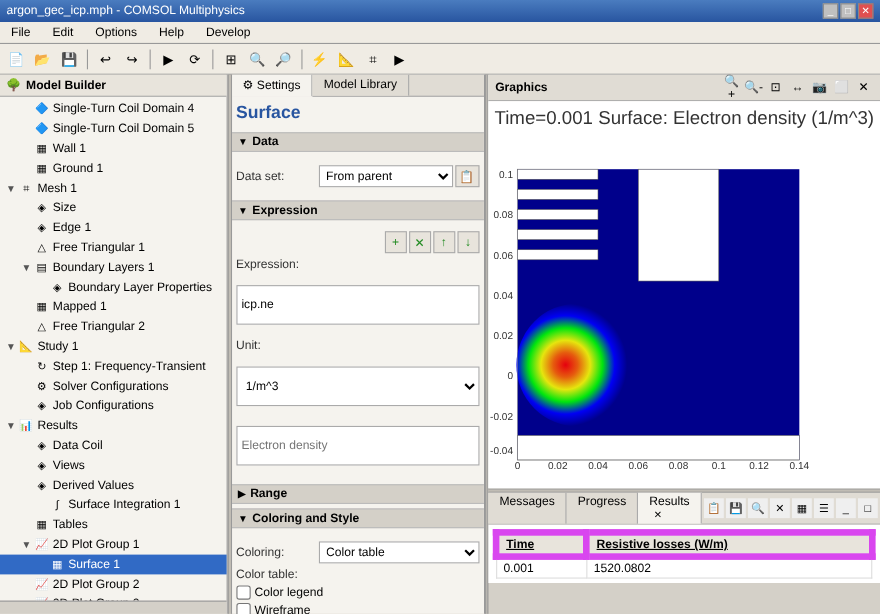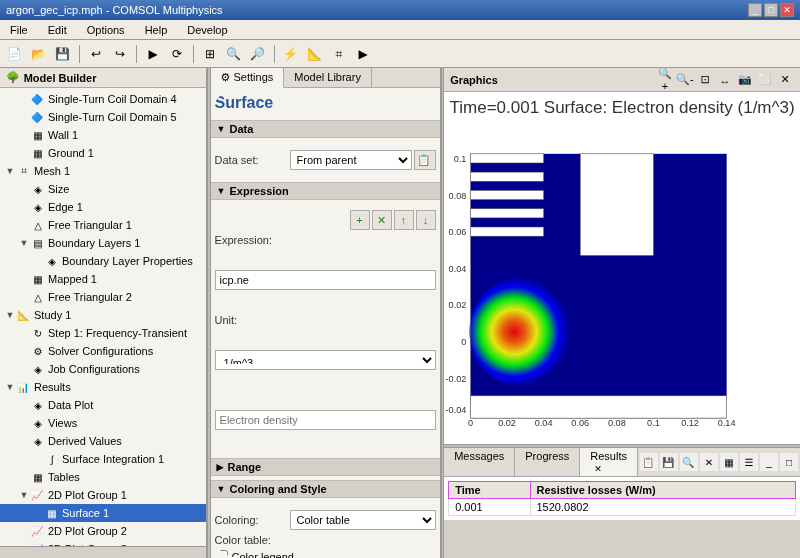--- a/index.html
+++ b/index.html
@@ -34,27 +34,27 @@
     .tree-indent { display: inline-block; }
     .tree-expand { width: 12px; height: 12px; display: inline-flex; align-items: center; justify-content: center; font-size: 9px; color: #555; }
     .tree-icon { width: 16px; height: 16px; display: inline-flex; align-items: center; justify-content: center; margin-right: 2px; font-size: 10px; }
     .tree-label { font-size: 11px; }
     
     
     .middle-panel { width: 230px; min-width: 230px; background: #f5f3ee; border-right: 1px solid #999; display: flex; flex-direction: column; }
     .panel-tabs { display: flex; background: #e0dcd4; border-bottom: 1px solid #aaa; }
     .panel-tab { padding: 3px 10px; font-size: 11px; cursor: pointer; border-right: 1px solid #aaa; background: #e0dcd4; }
     .panel-tab.active { background: #f5f3ee; border-bottom: 1px solid #f5f3ee; margin-bottom: -1px; }
-    .settings-content { flex: 1; overflow-y: auto; padding: 4px; border-radius: 29px; }
+    .settings-content { flex: 1; overflow-y: auto; padding: 4px; }
     .settings-title { font-size: 16px; color: #2855a0; font-weight: bold; margin-bottom: 6px; padding: 2px 0; }
     .section-header { background: #d4d0c8; padding: 2px 6px; margin: 4px -4px; font-weight: bold; font-size: 11px; display: flex; align-items: center; gap: 4px; cursor: pointer; border-top: 1px solid #bbb; border-bottom: 1px solid #bbb; }
     .section-arrow { font-size: 9px; }
     .form-row { display: flex; align-items: center; margin: 4px 0; }
     .form-label { width: 75px; font-size: 11px; color: #333; }
-    .form-control-full { width: 100%; height: 20px; border: 1px solid #aaa; background: white; font-size: 11px; padding: 5px 4px; margin: 20px 0; }
+    .form-control-full { width: 100%; height: 36px; border: 1px solid #aaa; background: white; font-size: 11px; padding: 5px 4px; margin: 9px 0; }
     .form-select { flex: 1; height: 20px; border: 1px solid #aaa; background: white; font-size: 11px; padding: 0 2px; }
     .btn-small { width: 22px; height: 20px; border: 1px solid #aaa; background: #e8e4dc; display: flex; align-items: center; justify-content: center; cursor: pointer; margin-left: 2px; font-size: 11px; }
     .expr-toolbar { display: flex; justify-content: flex-end; gap: 2px; margin: 2px 0; }
     .expr-btn { width: 20px; height: 20px; border: 1px solid #aaa; background: #e8e4dc; display: flex; align-items: center; justify-content: center; cursor: pointer; font-size: 11px; color: #228B22; }
     .checkbox-row { display: flex; align-items: center; gap: 4px; margin: 3px 0; }
     .section-content { padding: 4px 0; }
     
     
     .right-panel { flex: 1; display: flex; flex-direction: column; background: #f5f3ee; }
     .graphics-header { background: #e0dcd4; border-bottom: 1px solid #aaa; padding: 2px 6px; display: flex; align-items: center; justify-content: space-between; height: 24px; }
@@ -69,21 +69,21 @@
     .bottom-tabs { display: flex; background: #e0dcd4; border-top: 1px solid #aaa; border-bottom: 1px solid #aaa; }
     .bottom-tab { padding: 2px 10px; font-size: 11px; cursor: pointer; border-right: 1px solid #aaa; }
     .bottom-tab.active { background: #f5f3ee; }
     .bottom-tab-close { font-size: 9px; margin-left: 4px; cursor: pointer; }
     .bottom-content { background: white; padding: 4px; font-size: 11px; }
     .bottom-toolbar { display: flex; gap: 2px; align-items: center; padding: 2px; background: #f0ece4; border-bottom: 1px solid #ccc; }
     .bottom-btn { width: 18px; height: 18px; border: 1px solid transparent; cursor: pointer; display: flex; align-items: center; justify-content: center; font-size: 10px; }
     
     
     .data-table { width: 100%; border-collapse: collapse; font-size: 11px; }
-    .data-table th { background: #e8e4dc; border: 1px solid #d946ef; padding: 2px 6px; text-align: left; font-weight: bold; }
+    .data-table th { background: #e8e4dc; border: 6px solid #d946ef; padding: 2px 6px; text-align: left; font-weight: bold; text-decoration: underline; }
     .data-table td { border: 1px solid #ddd; padding: 2px 6px; }
     
     
     .graph-svg { width: 100%; height: 100%; }
     
     
     .splitter-v { width: 4px; background: #c0bcb4; cursor: col-resize; border-left: 1px solid #999; border-right: 1px solid #999; }
     .splitter-h { height: 4px; background: #c0bcb4; cursor: row-resize; border-top: 1px solid #999; border-bottom: 1px solid #999; }
     
     .right-container { flex: 1; display: flex; flex-direction: column; }
@@ -237,21 +237,21 @@
         <div class="tree-item">
           <span class="tree-indent" style="width: 0px;"></span>
           <span class="tree-expand">▼</span>
           <span class="tree-icon">📊</span>
           <span class="tree-label">Results</span>
         </div>
         <div class="tree-item">
           <span class="tree-indent" style="width: 14px;"></span>
           <span class="tree-expand"></span>
           <span class="tree-icon">◈</span>
-          <span class="tree-label">Data Plot</span>
+          <span class="tree-label">Data Coil</span>
         </div>
         <div class="tree-item">
           <span class="tree-indent" style="width: 14px;"></span>
           <span class="tree-expand"></span>
           <span class="tree-icon">◈</span>
           <span class="tree-label">Views</span>
         </div>
         <div class="tree-item">
           <span class="tree-indent" style="width: 14px;"></span>
           <span class="tree-expand"></span>

